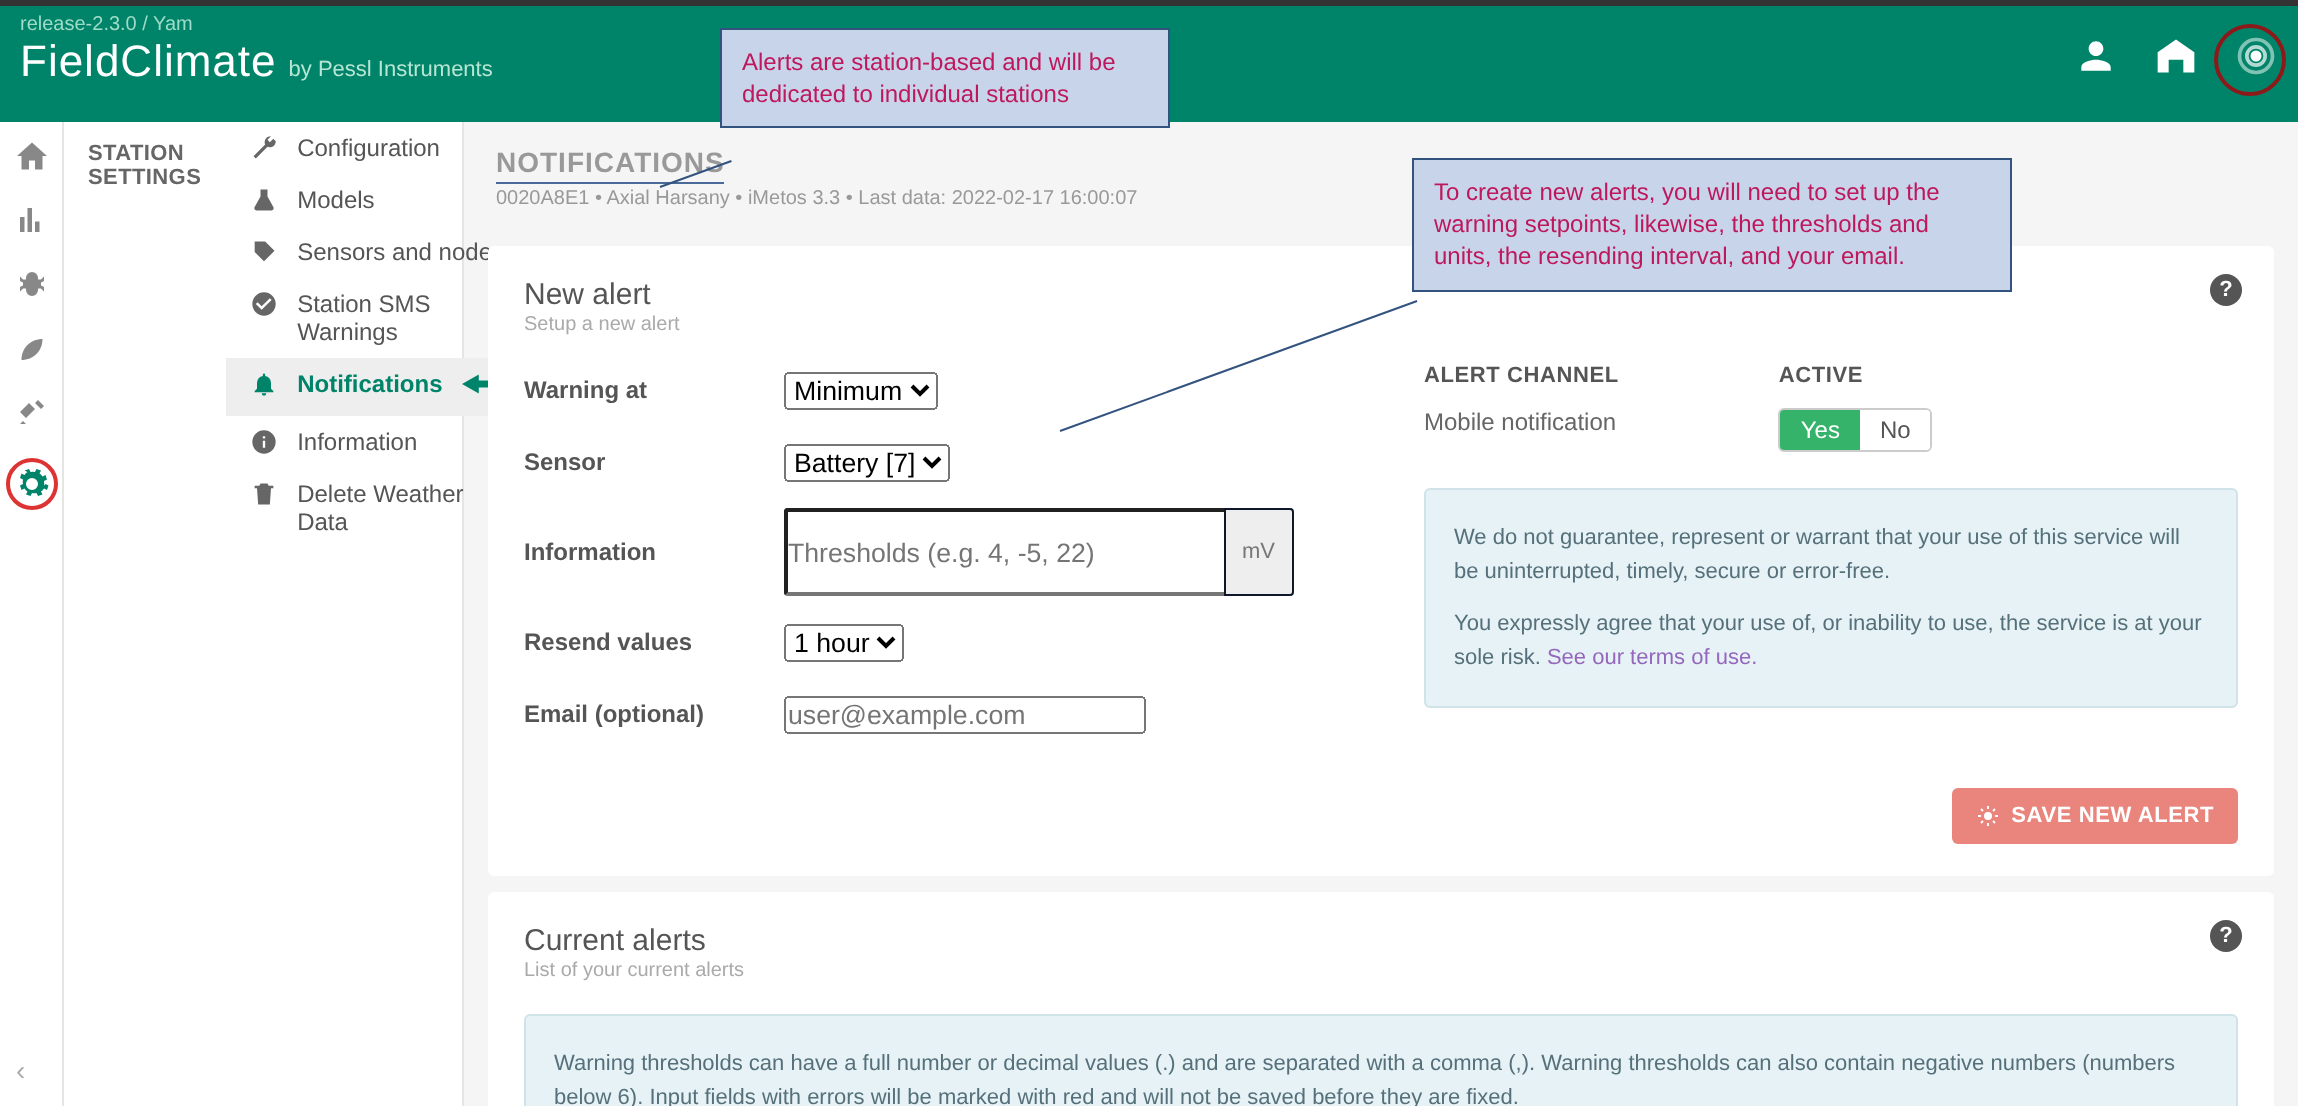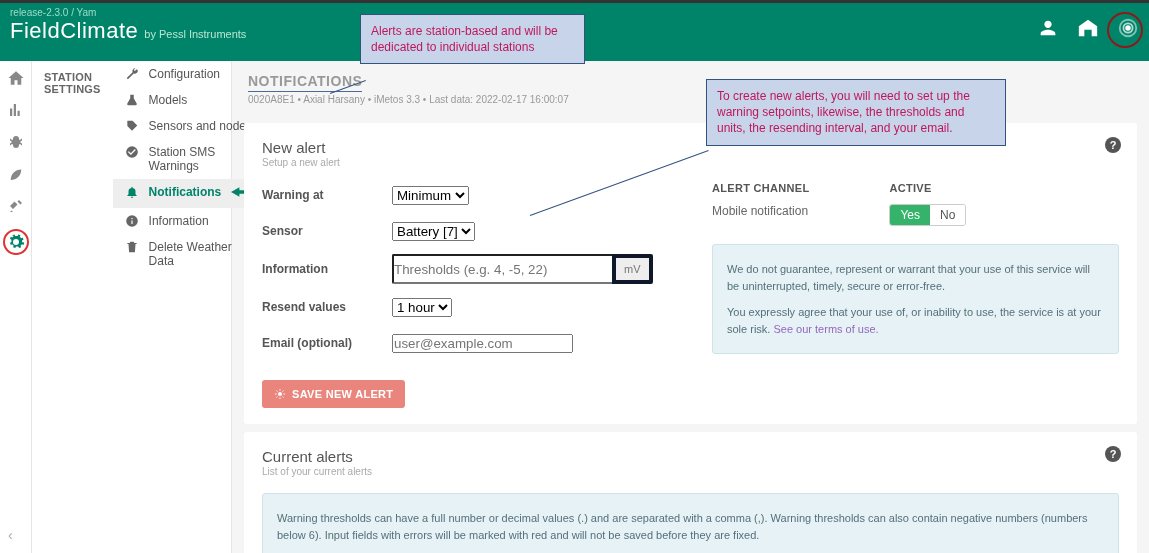--- a/index.html
+++ b/index.html
@@ -34,31 +34,31 @@
 .page-title{font-size:14px;font-weight:bold;color:#999;letter-spacing:.5px;position:relative}
 .notif-underline{border-bottom:1px solid #4a6a9a;display:inline-block;padding-bottom:2px}
 .breadcrumb{font-size:10px;color:#999;margin-top:2px}
 .card{background:#fff;border-radius:3px;margin-top:8px;padding:16px 18px;position:relative}
 .card-title{font-size:15px;color:#555;margin-bottom:1px}
 .card-sub{font-size:10px;color:#aaa}
 .help-dot{position:absolute;right:16px;top:14px;width:16px;height:16px;border-radius:50%;background:#555;color:#fff;font-size:11px;font-weight:bold;display:flex;align-items:center;justify-content:center;cursor:pointer}
 .flabel{font-size:12px;font-weight:bold;color:#555;padding:6px 0}
 .thres-wrap{display:flex}
 .thres-wrap input{border-right:0;border-radius:2px 0 0 2px;width:220px}
-.thres-unit{border:4px solid #0f172a;border-radius:0 2px 2px 0;background:#eee;font-size:11px;color:#777;padding:5px 8px}
+.thres-unit{border:1px solid #0f172a;border-radius:0 2px 2px 0;background:#eee;font-size:11px;color:#777;padding:15px 8px}
 .right-cols{display:flex;gap:80px;margin-top:14px}
 .rcol h5{font-size:11px;font-weight:bold;color:#555;letter-spacing:.3px;margin-bottom:10px}
 .rcol .val{font-size:12px;color:#666}
 .toggle{display:flex;border:1px solid #ccc;border-radius:3px;overflow:hidden;width:fit-content}
 .toggle span{font-size:12px;padding:3px 10px;cursor:pointer}
 .toggle .on{background:#35b36b;color:#fff}
 .toggle .off{background:#fff;color:#555}
 .info-box{background:#e6f2f5;border:1px solid #cfe3e8;border-radius:3px;padding:16px 14px;font-size:11px;color:#55707a;margin-top:18px;line-height:1.5}
 .info-box a{color:#9467bd;text-decoration:none}
-.card-foot{display:flex;justify-content:flex-start;margin-top:14px}
+.card-foot{display:flex;justify-content:flex-end;margin-top:14px}
 .save-btn{background:#e9857c;color:#fff;border:none;border-radius:3px;font-size:11px;font-weight:bold;letter-spacing:.3px;padding:8px 12px;cursor:pointer;display:flex;align-items:center;gap:6px}
 .form-wrap{display:flex;gap:30px}
 .form-col{flex:0 0 420px}
 .form-col .frow2{display:flex;align-items:center;margin-bottom:10px}
 .form-col .frow2 .flabel{width:130px}
 .side-col{flex:1}
 .callout{position:absolute;background:#c8d4ea;border:1px solid #33537f;font-size:12px;color:#be185d;padding:8px 10px;line-height:1.35;z-index:50}
 .callout1{left:360px;top:11px;width:225px}
 .callout2{left:706px;top:76px;width:300px}
 .redcircle-top{position:absolute;right:6px;top:9px;width:36px;height:36px;border:2px solid #8d1a1a;border-radius:50%;z-index:40}

